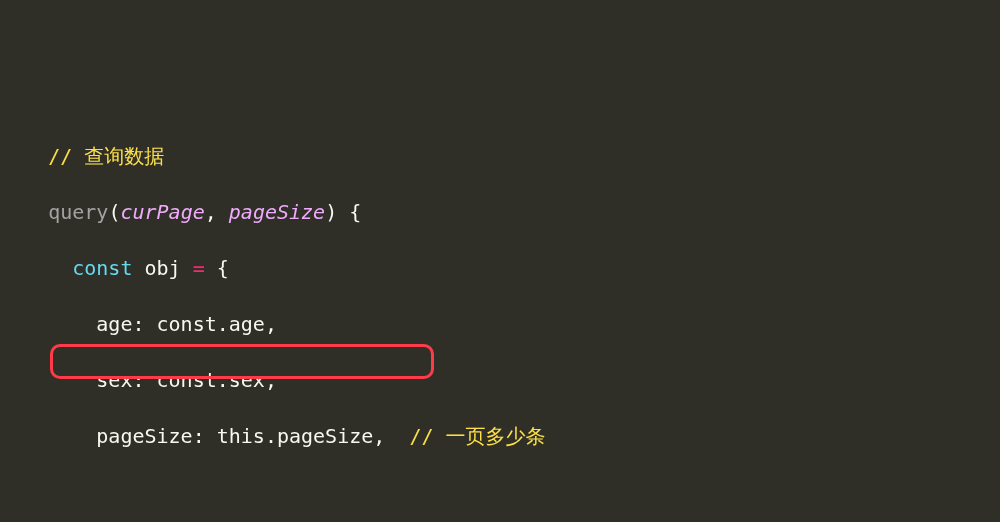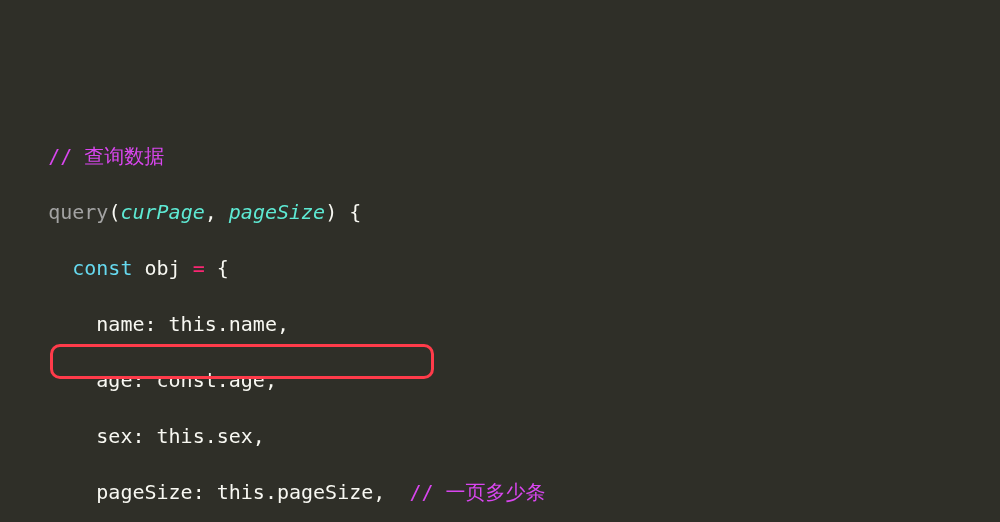--- a/index.html
+++ b/index.html
@@ -6,24 +6,24 @@
   body{
     background:#2f2f28;
     font-family:Menlo,Consolas,"DejaVu Sans Mono",monospace;
     font-size:20px;
     line-height:28px;
     color:#f8f8f2;
     white-space:pre;
   }
   .code{padding:2px 0 0 0;position:relative}
   .ln{display:block;height:28px}
-  .cm{color:#d946ef}           
+  .cm{color:#fde047}           
   .kw{color:#66d9ef;}           
   .def{color:#a3a3a3}          
-  .param{color:#5eead4;font-style:italic}          
+  .param{color:#f0abfc;font-style:italic}          
   .op{color:#f92672}           
   .pl{color:#f8f8f2}           
   .hl{
     position:absolute;
     border:3px solid #ff3b4a;
     border-radius:10px;
     left:50px;
     top:232px;
     width:378px;
     height:29px;
@@ -32,23 +32,22 @@
 </style>
 </head>
 <body>
 
 
 
 <div class="code">
 <span class="ln"><span class="pl">    </span><span class="cm">// 查询数据</span></span>
 <span class="ln"><span class="pl">    </span><span class="def">query</span><span class="pl">(</span><span class="param">curPage</span><span class="pl">, </span><span class="param">pageSize</span><span class="pl">) {</span></span>
 <span class="ln"><span class="pl">      </span><span class="kw">const</span><span class="pl"> obj </span><span class="op">=</span><span class="pl"> {</span></span>
-<span class="ln"><span class="pl">        name: this.name,</span></span>
 <span class="ln"><span class="pl">        age: const.age,</span></span>
-<span class="ln"><span class="pl">        sex: this.sex,</span></span>
+<span class="ln"><span class="pl">        sex: const.sex,</span></span>
 <span class="ln"><span class="pl">        pageSize: this.pageSize,  </span><span class="cm">// 一页多少条</span></span>
 
 
 
 
 
 
 
 
 

